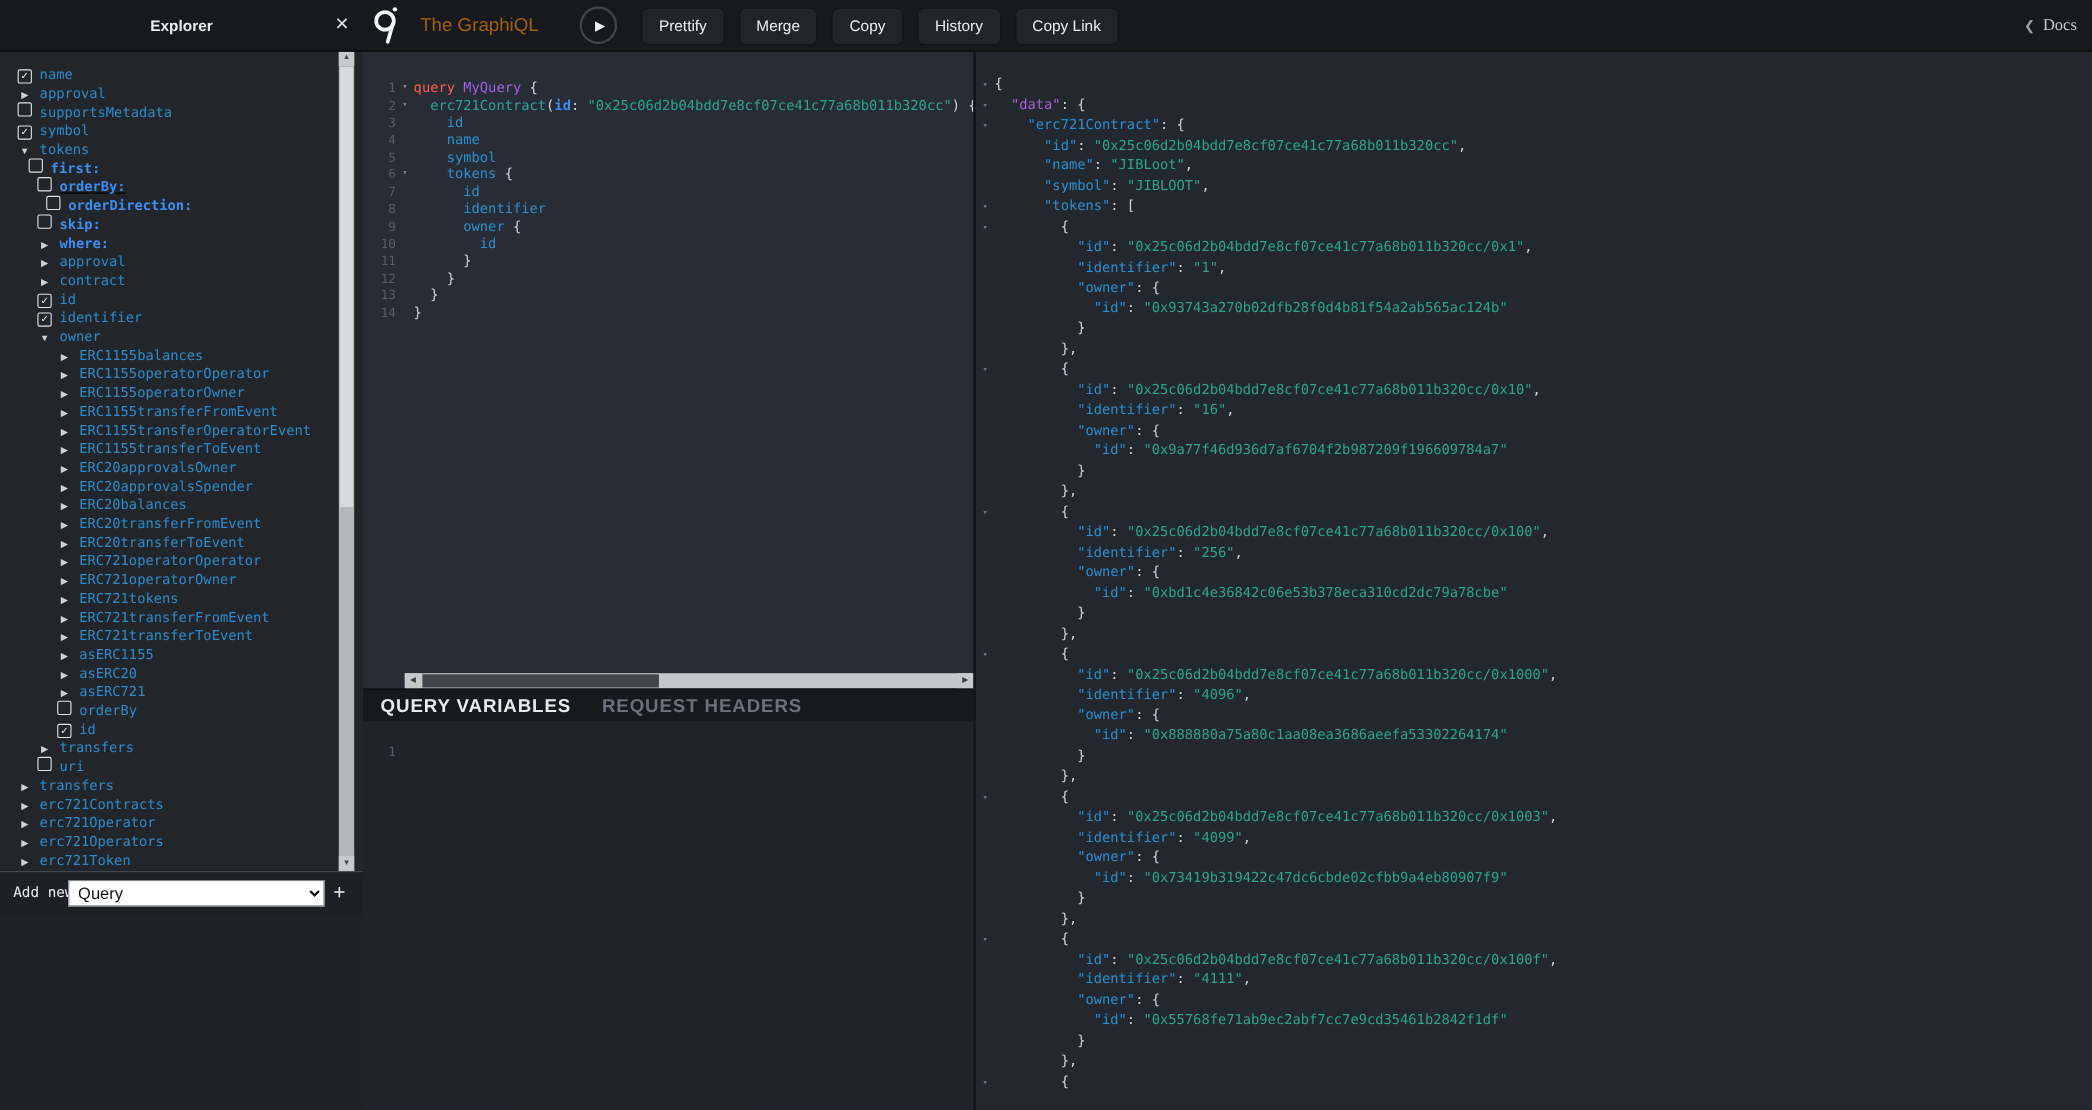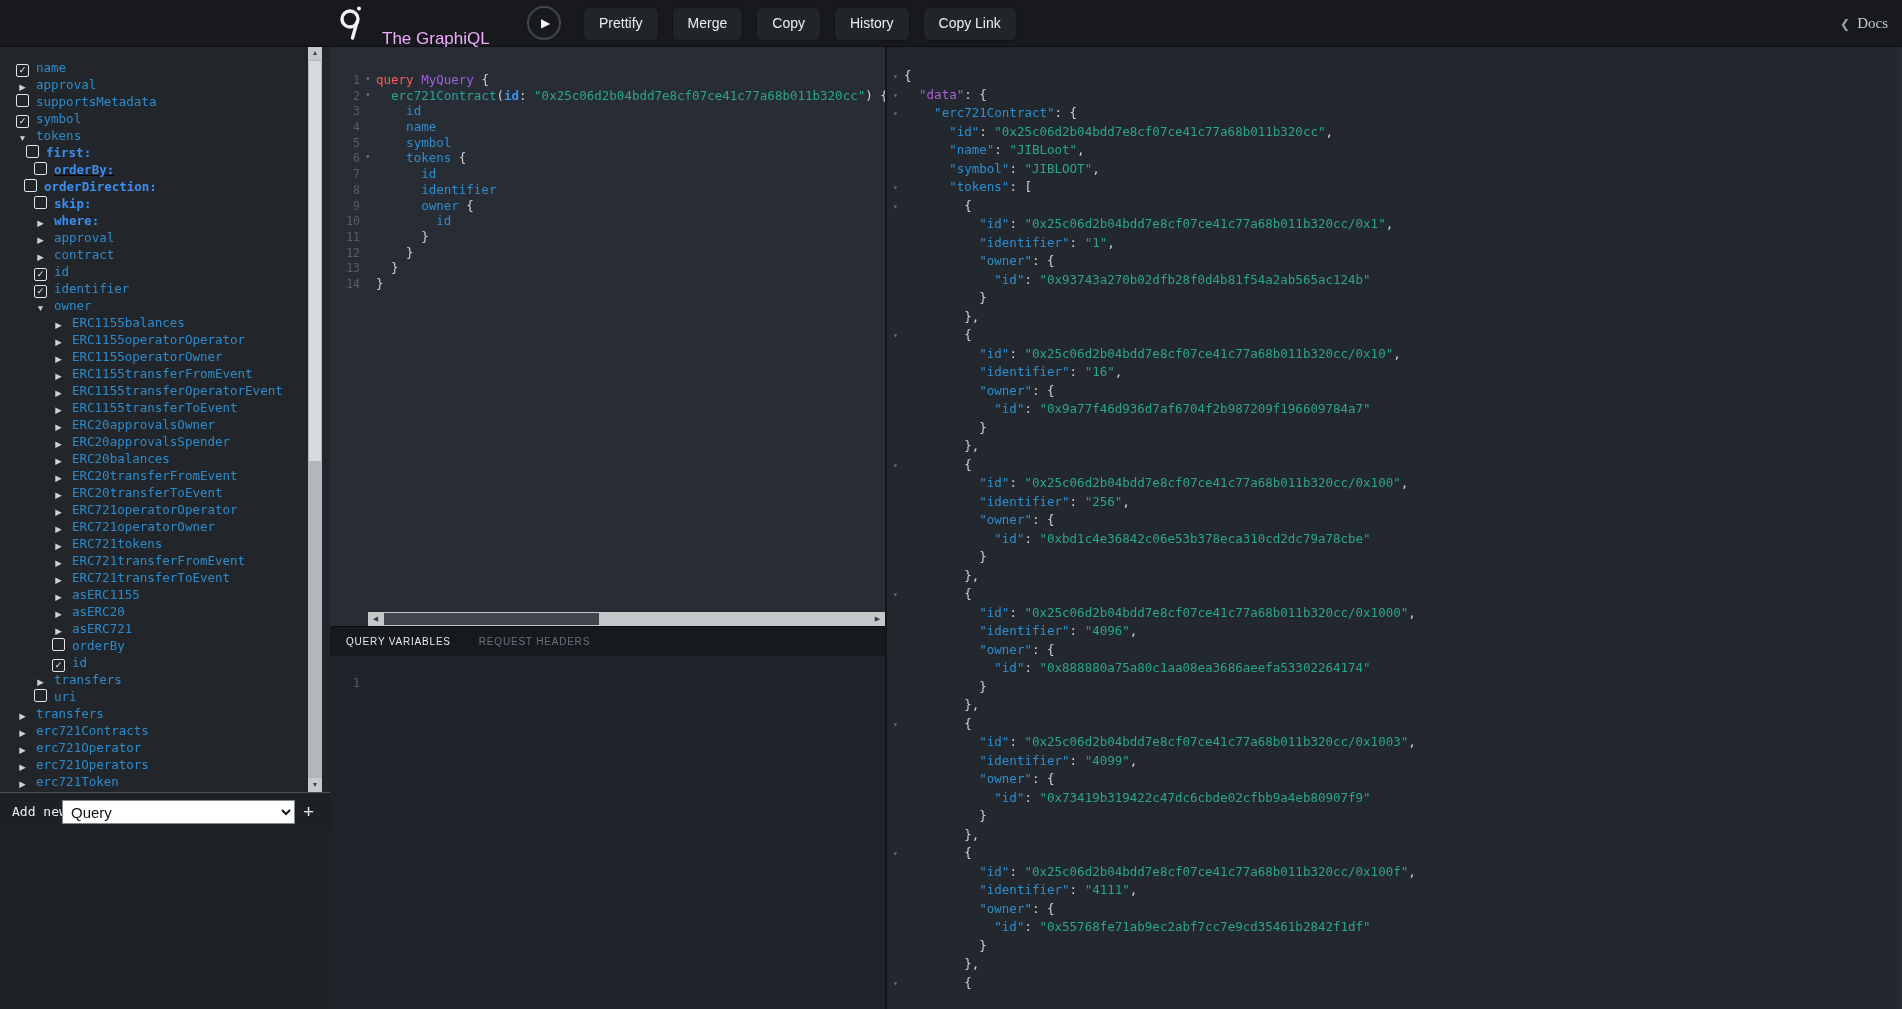--- a/index.html
+++ b/index.html
@@ -7,21 +7,21 @@
        font-family:"Liberation Sans",sans-serif;-webkit-font-smoothing:antialiased;}
   .mono{font-family:"DejaVu Sans Mono",monospace;}
 
   
   .topbar{position:absolute;left:0;top:0;width:1902px;height:46px;background:#17191d;
           border-bottom:1px solid #0b0d10;z-index:5;}
   .exp-head{position:absolute;left:0;top:0;width:330px;height:46px;}
   .exp-title{display:block;text-align:center;line-height:46px;color:#e9ebee;font-size:14px;font-weight:bold;}
   .exp-close{position:absolute;right:13px;top:0;line-height:44px;font-size:21px;color:#dfe3e8;cursor:pointer;font-weight:300;}
   .logo{position:absolute;left:338px;top:5px;width:30px;height:36px;}
-  .app-title{position:absolute;left:382px;top:16px;line-height:46px;font-size:17px;color:#f0abfc;}
+  .app-title{position:absolute;left:382px;top:0;line-height:46px;font-size:17px;color:#a16207;}
   .play-btn{position:absolute;left:527px;top:6px;width:34px;height:34px;border:2px solid #41464d;
             border-radius:50%;box-sizing:border-box;cursor:pointer;color:#f1f3f5;}
   .play-btn span{position:absolute;left:12px;top:8px;font-size:12px;}
   .toolbar{position:absolute;left:583px;top:7px;display:flex;gap:13px;}
   .tb-btn{height:32px;padding:0 15px;background:#212529;border:1px solid #131519;border-radius:6px;
           color:#edeff2;font-size:14px;line-height:30px;cursor:pointer;}
   .docs{position:absolute;right:14px;top:0;line-height:46px;color:#c4c9d0;font-size:15px;cursor:pointer;font-family:Liberation Serif, serif;}
   .docs .chev{color:#9aa1a9;font-size:12px;margin-right:7px;}
 
   
@@ -66,39 +66,43 @@
   .tk-key{color:#2d8fd0;}
   .tk-keyd{color:#ad5fd4;}
 
   .hscroll{position:absolute;left:38px;right:0;top:566px;height:14px;background:#c6c9cc;}
   .hscroll .sbtn{position:absolute;top:0;width:15px;height:14px;background:#c6c9cc;color:#3a3e44;
                  font-size:7px;text-align:center;line-height:14px;}
   .hscroll .thumb{position:absolute;left:16px;top:1px;height:12px;width:215px;background:#41454c;}
 
   .tabbar{position:absolute;left:0;right:0;top:580px;height:30px;background:#16191e;border-top:1px solid #0b0d10;
           display:flex;align-items:center;padding-left:16px;gap:28px;box-sizing:border-box;}
-  .vtab{font-size:10px;font-weight:normal;letter-spacing:.8px;cursor:pointer;}
+  .vtab{font-size:17px;font-weight:bold;letter-spacing:.8px;cursor:pointer;}
   .vtab.active{color:#e8eaee;}
   .vtab.inactive{color:#6b717c;}
   .vars{position:absolute;left:0;right:0;top:610px;bottom:0;background:#1f242b;padding-top:20px;box-sizing:border-box;}
   .vars .vln{display:block;width:30px;text-align:right;color:#575e68;font-size:11.5px;
              font-family:"DejaVu Sans Mono",monospace;}
 
   
   .response{position:absolute;left:885px;top:46px;width:1015px;height:963px;background:#23272e;
             border-left:2px solid #101317;overflow:hidden;padding-top:22px;box-sizing:border-box;}
   .res-line{display:flex;height:18.5px;font-family:"DejaVu Sans Mono",monospace;font-size:12.5px;white-space:pre;}
   .rfold{flex:none;width:17px;text-align:center;color:#6e747d;font-size:8px;padding-top:4px;}
 </style>
 </head>
 <body>
 
 <div class="app">
 
   <div class="topbar">
+    <div class="exp-head">
+      <span class="exp-title">Explorer</span>
+      <span class="exp-close">×</span>
+    </div>
 
     <div class="logo">
       <svg width="30" height="36" viewBox="0 0 30 36">
         <circle cx="12" cy="14" r="8" fill="none" stroke="#f2f4f6" stroke-width="3.4"></circle>
         <path d="M19 17 L14.5 33" fill="none" stroke="#f2f4f6" stroke-width="3.4" stroke-linecap="round"></path>
         <circle cx="21" cy="3.5" r="2" fill="#f2f4f6"></circle>
       </svg>
     </div>
     <span class="app-title">The GraphiQL</span>
 
@@ -142,21 +146,21 @@
           <span class="t-label field">tokens</span>
         </div>
         <div class="t-row" style="padding-left: 26px;">
           <span class="t-glyph"><span class="cb"></span></span>
           <span class="t-label arg">first:</span>
         </div>
         <div class="t-row" style="padding-left: 34px; text-decoration: underline;">
           <span class="t-glyph"><span class="cb"></span></span>
           <span class="t-label arg">orderBy:</span>
         </div>
-        <div class="t-row" style="padding-left: 24px;">
+        <div class="t-row" style="padding-left: 42px;">
           <span class="t-glyph"><span class="cb"></span></span>
           <span class="t-label arg">orderDirection:</span>
         </div>
         <div class="t-row" style="padding-left: 34px;">
           <span class="t-glyph"><span class="cb"></span></span>
           <span class="t-label arg">skip:</span>
         </div>
         <div class="t-row" style="padding-left: 34px;">
           <span class="t-glyph"><span class="tri">▶</span></span>
           <span class="t-label arg">where:</span>

